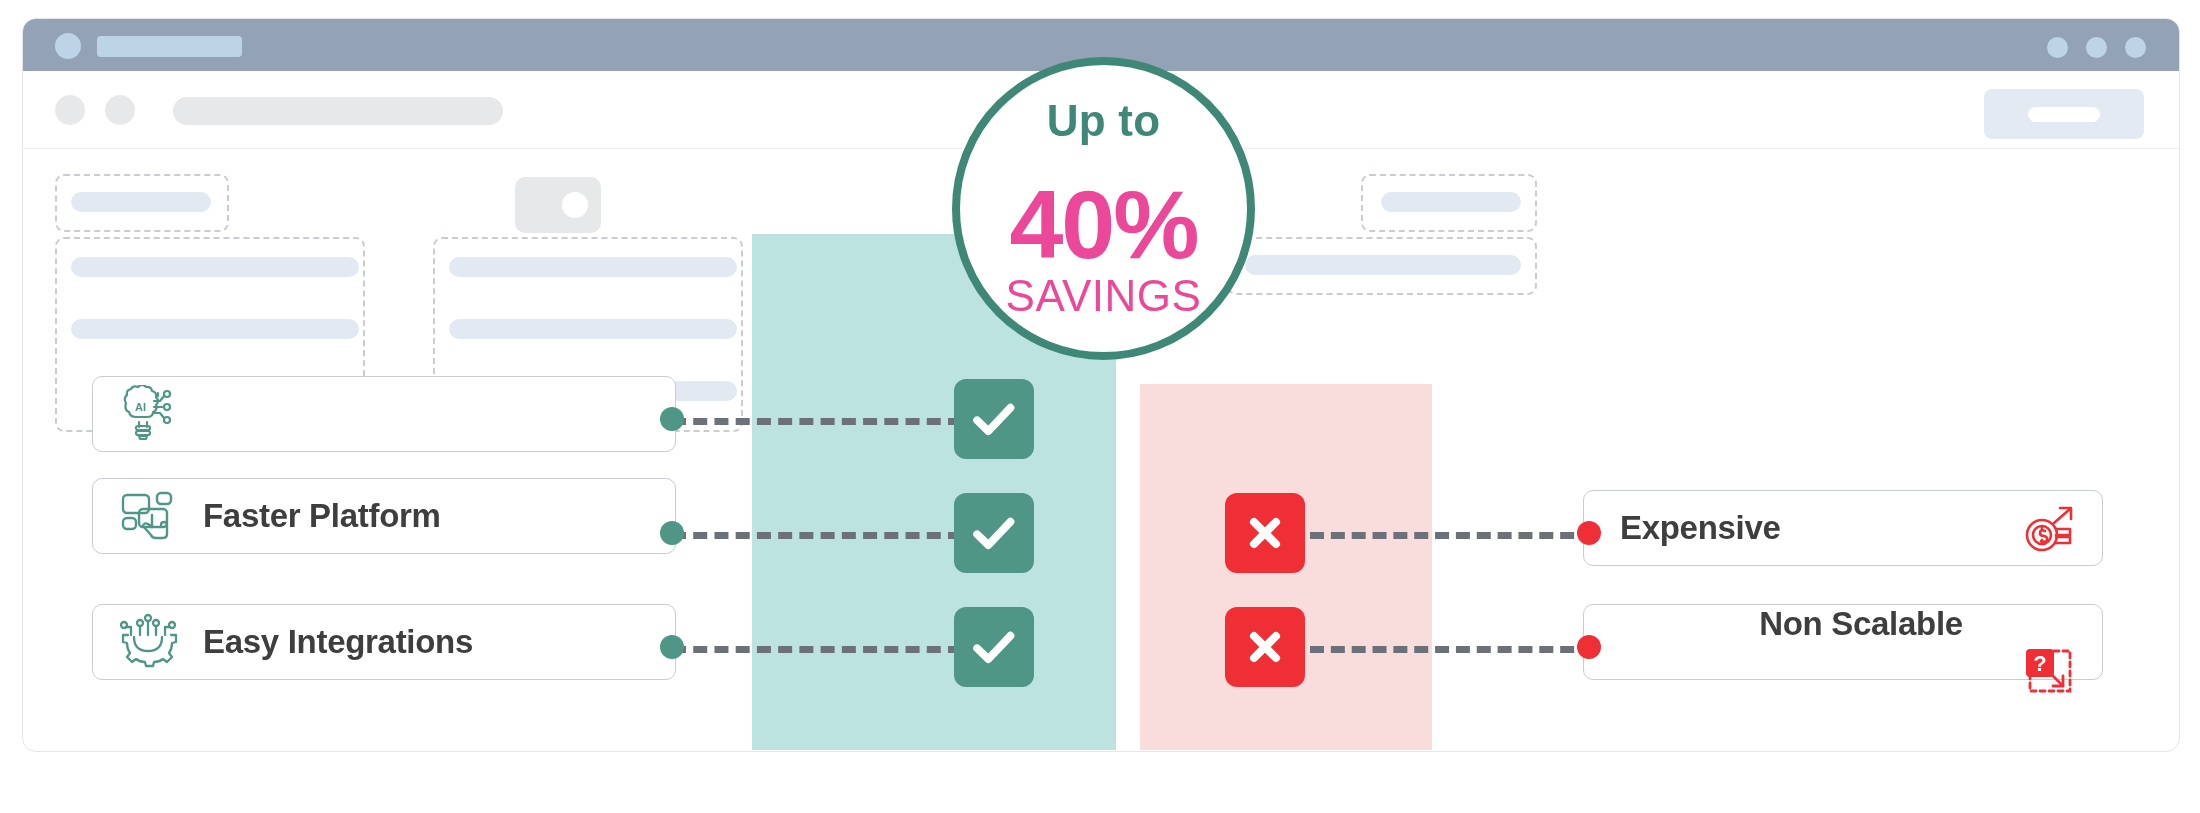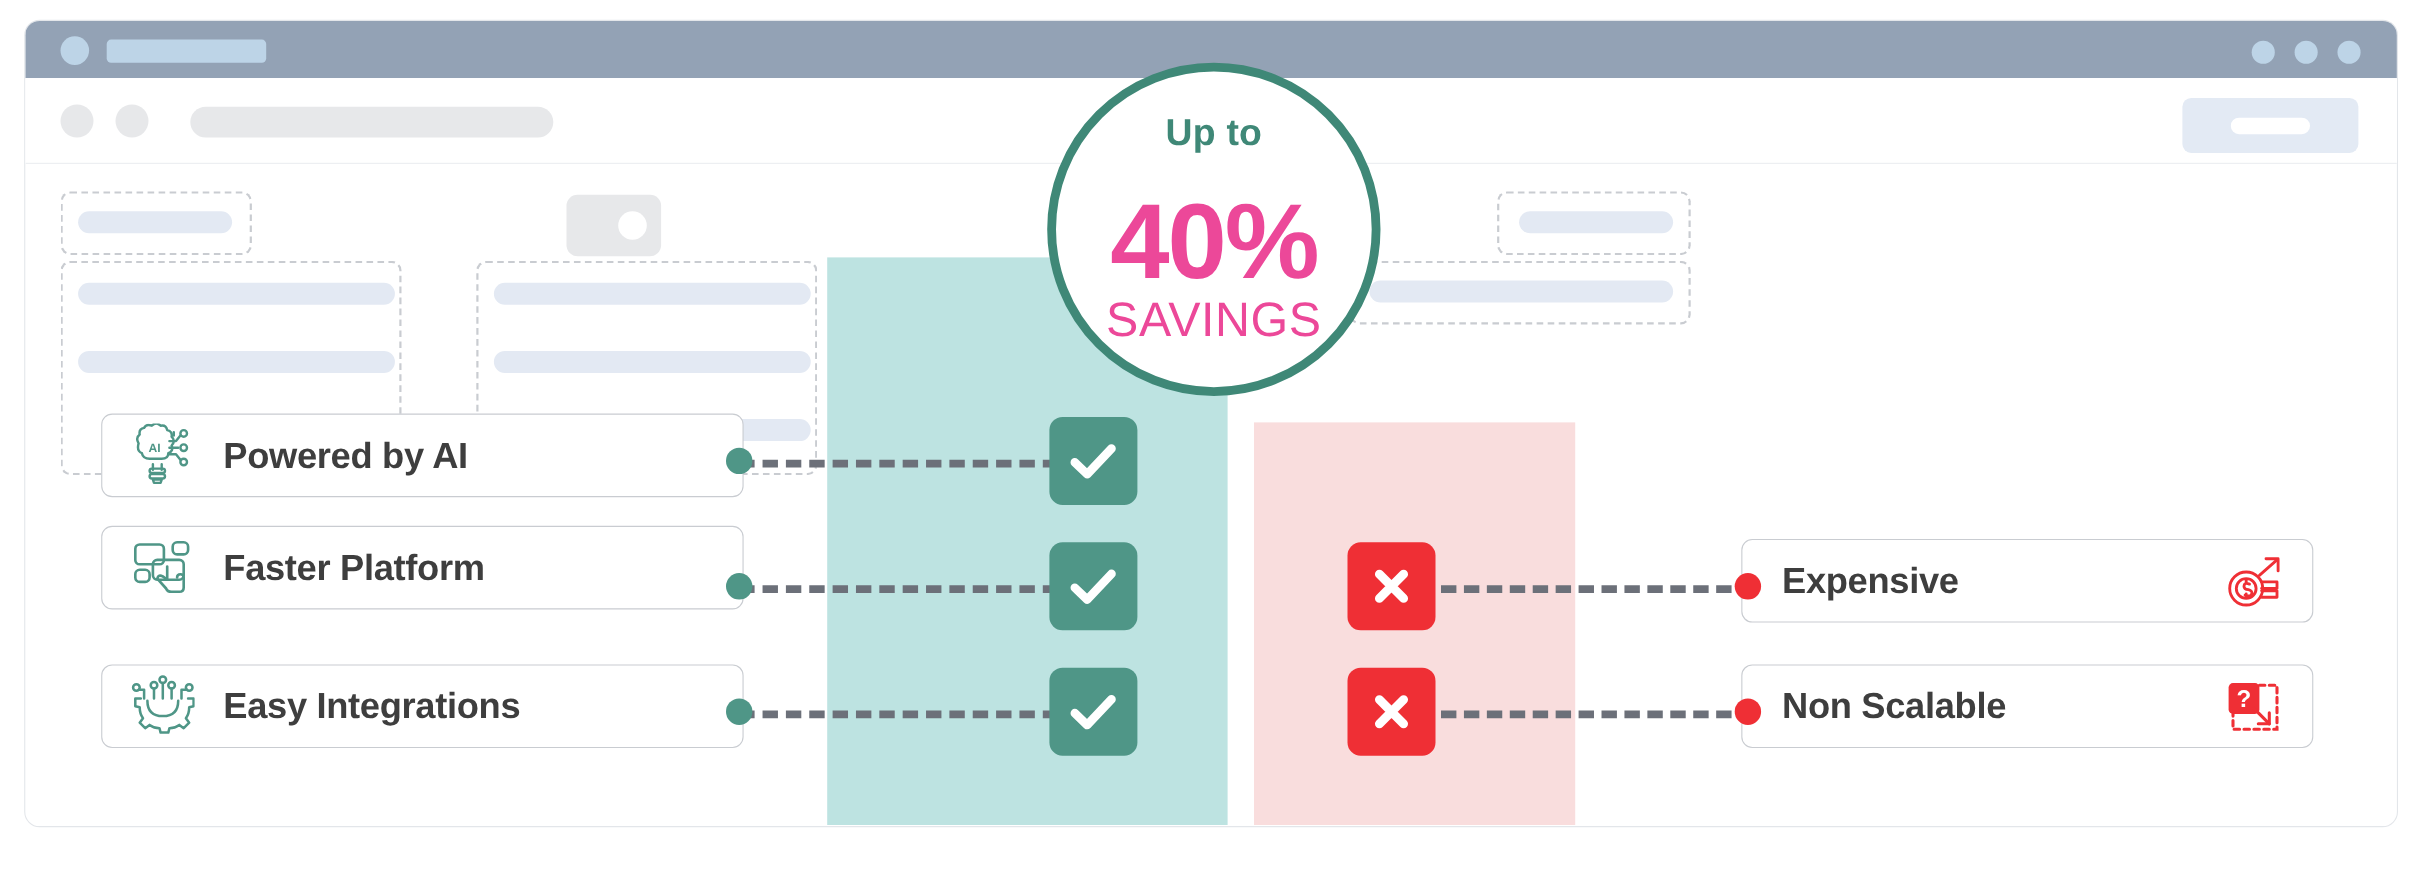--- a/index.html
+++ b/index.html
@@ -152,21 +152,21 @@
     border-radius: 50%;
     background: #ffffff;
     border: 8px solid #3f8877;
     display: flex;
     flex-direction: column;
     align-items: center;
     justify-content: center;
     z-index: 40;
   }
   .badge-up {
-    font-size: 34px;
+    font-size: 44px;
     font-weight: 700;
     color: #3f8877;
     line-height: 1;
     letter-spacing: 0.2px;
   }
   .badge-pct {
     font-size: 97px;
     font-weight: 700;
     color: #ec4899;
     line-height: 1.02;
@@ -192,21 +192,21 @@
     align-items: center;
     z-index: 25;
   }
   .card.left  { left: 92px; width: 584px; }
   .card.right { left: 1583px; width: 520px; }
 
   .card.left.c1 { top: 376px; }
   .card.left.c2 { top: 478px; }
   .card.left.c3 { top: 604px; }
   .card.right.r1 { top: 490px; }
-  .card.right.r2 { top: 604px; }
+  .card.right.r2 { top: 604px; flex-direction: column; }
 
   .card-icon {
     width: 66px; height: 54px;
     margin-left: 22px;
     flex: 0 0 auto;
     display: flex;
     align-items: flex-end;
     justify-content: center;
   }
   .card-label {
@@ -363,21 +363,20 @@
           <rect x="18" y="46" width="14" height="4" rx="2"></rect>
           <path d="M21 51 l8 0 l-1 3 l-6 0 z"></path>
           <text x="17" y="26" font-family="Liberation Sans, sans-serif" font-size="11" font-weight="700" fill="#4f9687" stroke="none">AI</text>
           <path d="M36 22 l8 0 M36 16 l6 0 l4 -5 M36 28 l6 0 l4 5 M40 11 l0 -3"></path>
           <circle cx="49" cy="22" r="3"></circle>
           <circle cx="49" cy="9" r="3"></circle>
           <circle cx="49" cy="35" r="3"></circle>
         </g>
       </svg>
     </span>
-    <span class="card-label">Powered by AI</span>
   </div>
 
   <div class="card left c2">
     <span class="card-icon">
       <svg width="58" height="54" viewBox="0 0 58 54" aria-hidden="true">
         <g fill="none" stroke="#4f9687" stroke-width="2.4" stroke-linecap="round" stroke-linejoin="round">
           <rect x="4" y="6" width="26" height="18" rx="4"></rect>
           <rect x="38" y="4" width="14" height="11" rx="4"></rect>
           <rect x="20" y="20" width="28" height="18" rx="4"></rect>
           <rect x="4" y="29" width="13" height="11" rx="4"></rect>

